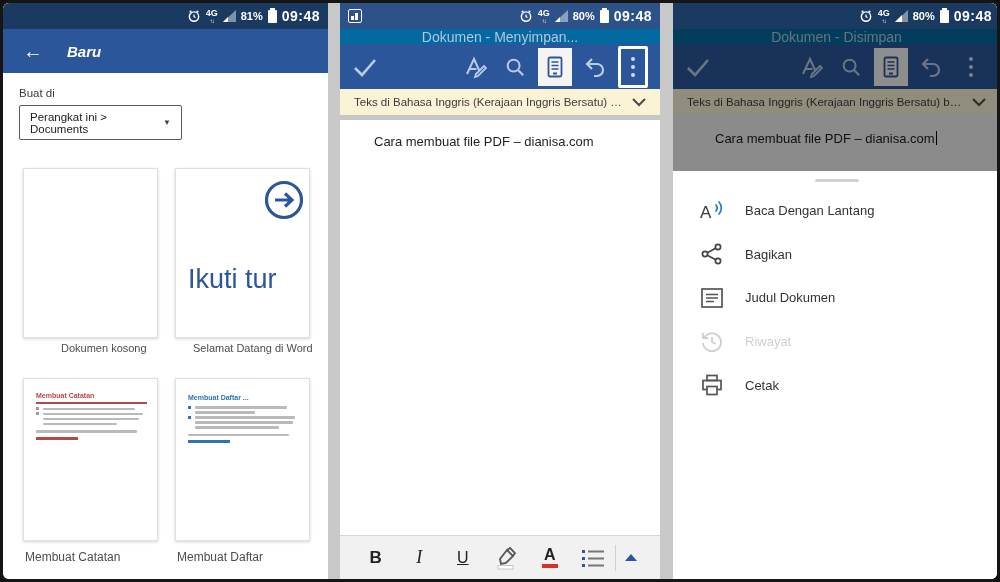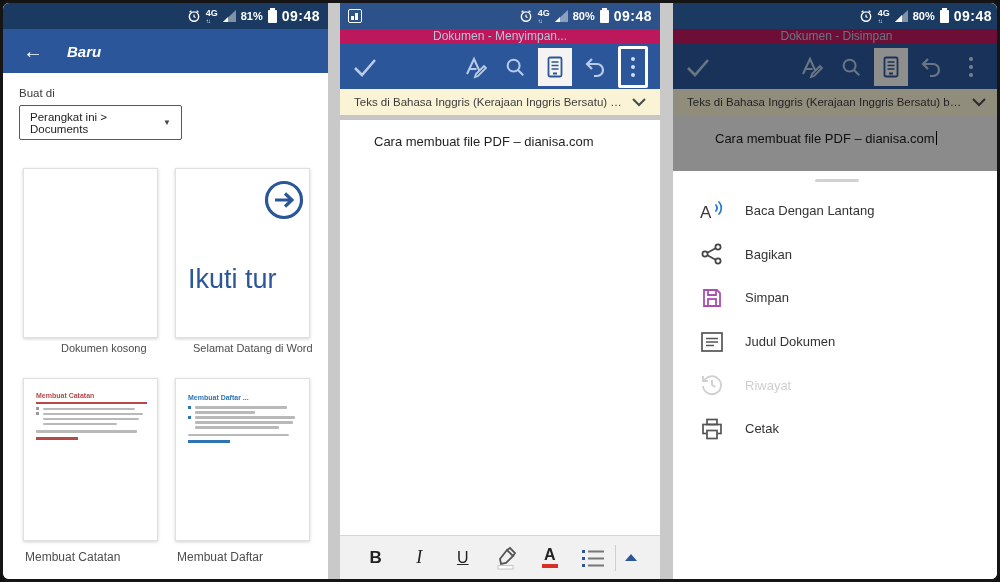--- a/index.html
+++ b/index.html
@@ -12,21 +12,21 @@
   #p3 { left:670px; width:327px; }
 
   
   .statusbar { position:relative; height:26px; display:flex; align-items:center; padding:0 8px; color:#fff; }
   .sb-right { margin-left:auto; display:flex; align-items:center; gap:5px; }
   .sb-right svg { display:block; }
   .pct { font-size:11px; font-weight:bold; }
   .time { font-size:14px; font-weight:bold; letter-spacing:0.5px; }
   .batt { width:9px; height:13px; background:#fff; border-radius:1px; position:relative; }
   .batt:before { content:""; position:absolute; top:-2px; left:2px; width:5px; height:2px; background:#fff; }
-  .fourg { display:flex; flex-direction:column; align-items:flex-start; line-height:1; }
+  .fourg { display:flex; flex-direction:column; align-items:center; line-height:1; }
   .fourg .g { font-size:9px; font-weight:bold; }
   .fourg .ar { font-size:6px; letter-spacing:-1px; }
   .notif-ic { width:14px; height:14px; border:1.5px solid #fff; border-radius:2px; position:relative; }
   .notif-ic:before { content:""; position:absolute; left:2px; bottom:2px; width:3px; height:4px; background:#fff; }
   .notif-ic:after { content:""; position:absolute; left:6px; bottom:2px; width:3px; height:7px; background:#fff; }
 
   
   #p1 .statusbar { background:#1b3a62; }
   .p1-header { height:44px; background:#2b579a; display:flex; align-items:center; padding:0 20px; color:#fff; }
   .back-arrow { font-size:20px; line-height:1; cursor:default; }
@@ -38,21 +38,21 @@
   .card-label { position:absolute; font-size:11px; color:#4d4d4d; white-space:nowrap; }
   .tour-text { position:absolute; left:12px; top:95px; width:90px; font-size:27px; line-height:1.15; color:#2b579a; }
   .tour-circle { position:absolute; right:4px; top:10px; }
   .mini-title { font-size:7px; font-weight:bold; white-space:nowrap; }
   .mini-hr { height:1.5px; margin:3px 0 4px 0; }
   .tl { height:2.5px; background:#b9b9b9; border-radius:1px; margin-bottom:2.5px; }
   .tl.b { position:relative; margin-left:7px; }
   .tl.b:before { content:""; position:absolute; left:-7px; top:-0.5px; width:3px; height:3px; background:#9a9a9a; }
   .tl.bb:before { background:#2e74b5; }
   .link-bar { height:3px; width:42px; margin-top:4px; }
-  .doc-status { height:15px; text-align:center; font-size:12px; color:#b6c4dc; background:#be185d; }
+  .doc-status { height:15px; text-align:center; font-size:14px; color:#b6c4dc; background:#0369a1; }
   .toolbar { height:45px; background:#2b579a; display:flex; align-items:center; padding:0 12px; }
   .tb-check { margin-right:auto; }
   .tb-group { display:flex; align-items:center; gap:6px; }
   .tb-btn { width:34px; height:38px; display:flex; align-items:center; justify-content:center; }
   .tb-btn.sel { background:#f5f4f2; }
   .tb-btn.sel-dim { background:#f5f4f2; }
   .dots-wrap { width:30px; height:42px; border:3px solid #fff; border-radius:2px; display:flex; align-items:center; justify-content:center; }
   .dots { display:flex; flex-direction:column; gap:4px; }
   .dots i { width:4px; height:4px; border-radius:50%; background:#cfdcef; }
   .lang-banner { height:26px; background:#faf3d6; display:flex; align-items:center; padding:0 14px; font-size:11.5px; color:#3c3c3c; }
@@ -365,30 +365,20 @@
                 <circle cx="18" cy="5" r="2.6" fill="none" stroke="#444" stroke-width="1.7"></circle>
                 <circle cx="5" cy="12" r="2.6" fill="none" stroke="#444" stroke-width="1.7"></circle>
                 <circle cx="18" cy="19" r="2.6" fill="none" stroke="#444" stroke-width="1.7"></circle>
                 <path d="M7.4 10.7l8.2-4.4M7.4 13.3l8.2 4.4" stroke="#444" stroke-width="1.7"></path>
               </svg>
           </span>
           <span class="ml">Bagikan</span>
         </div>
 
 
-        <div class="mrow">
-          <span class="mi">
-            <svg width="24" height="24" viewBox="0 0 24 24">
-                <path d="M4 4h13l3 3v13H4z" fill="none" stroke="#a94fb0" stroke-width="1.8"></path>
-                <path d="M8 4v5h8V4" fill="none" stroke="#a94fb0" stroke-width="1.8"></path>
-                <rect x="8" y="13" width="8" height="7" fill="none" stroke="#a94fb0" stroke-width="1.8"></rect>
-              </svg>
-          </span>
-          <span class="ml">Simpan</span>
-        </div>
 
 
         <div class="mrow">
           <span class="mi">
             <svg width="24" height="22" viewBox="0 0 24 22">
                 <rect x="2" y="2" width="20" height="18" fill="none" stroke="#555" stroke-width="1.7"></rect>
                 <path d="M6 7.5h12M6 11h12M6 14.5h8" stroke="#555" stroke-width="1.6"></path>
               </svg>
           </span>
           <span class="ml">Judul Dokumen</span>

